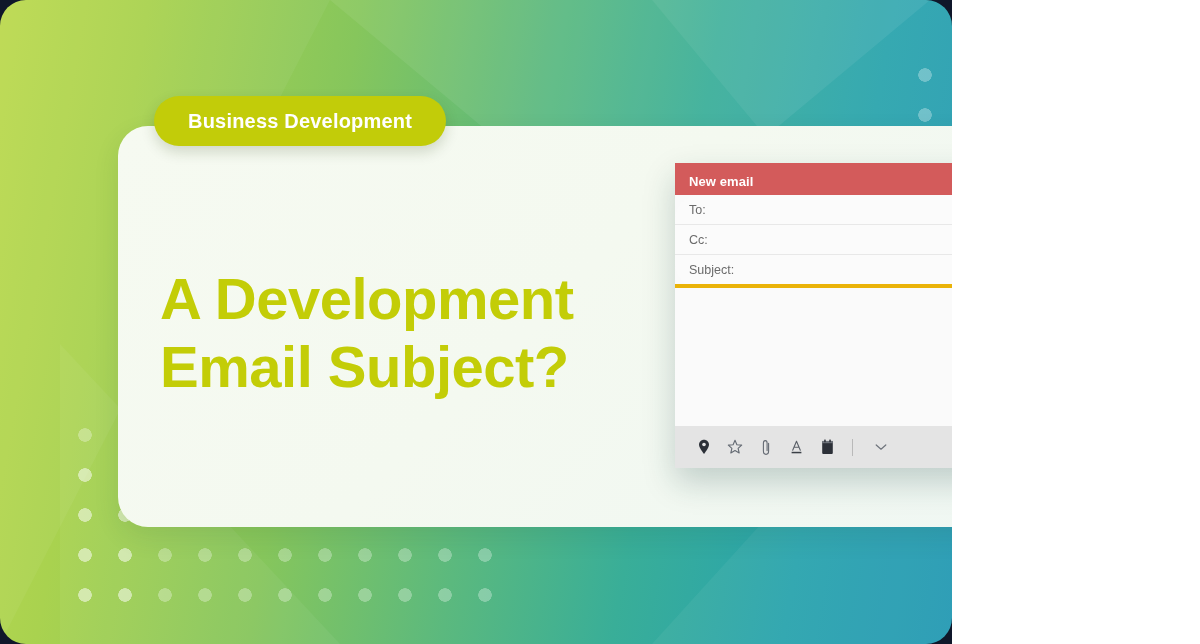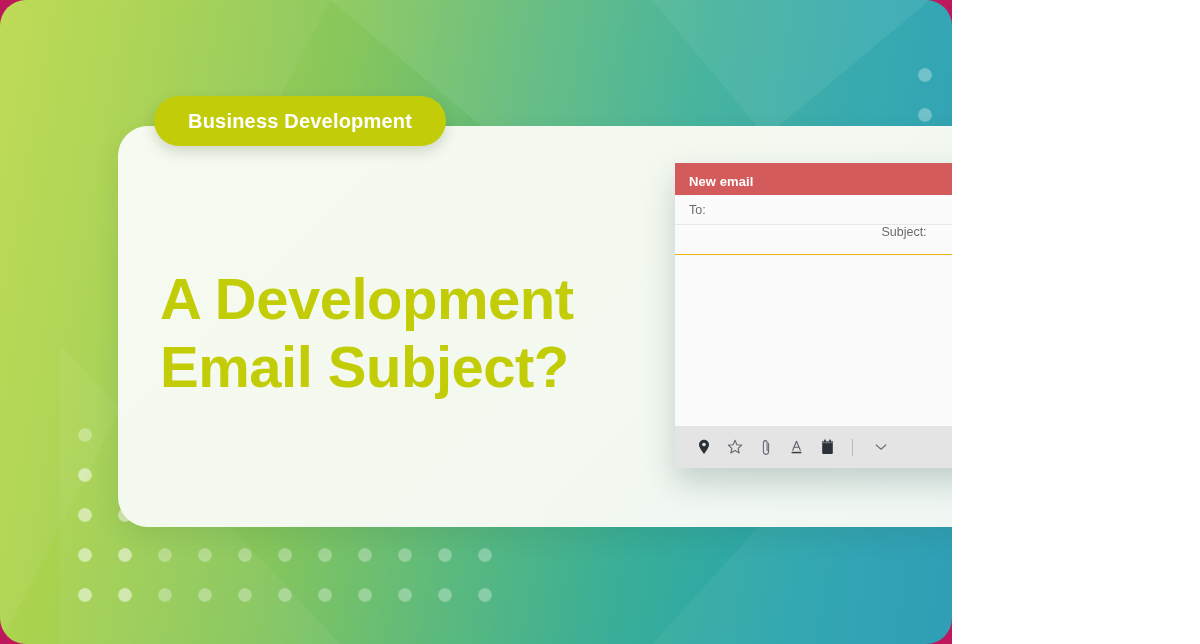--- a/index.html
+++ b/index.html
@@ -9,21 +9,21 @@
   }
   body {
     font-family: "Liberation Sans", sans-serif;
   }
 
   .stage {
     position: relative;
     width: 952px;
     height: 644px;
     overflow: hidden;
-    background: #be185d;
+    background: #0f172a;
   }
 
   
   .bg {
     position: absolute;
     inset: 0;
     border-radius: 26px;
     overflow: hidden;
     background: linear-gradient(100deg,
         #bcd94f 0%,
@@ -211,21 +211,21 @@
 
   .ew-fields { flex: 0 0 auto; background: #fbfbfb; border-radius: 25px; }
   .ew-row {
     height: 29px;
     display: flex;
     align-items: center;
     padding: 0 14px;
     border-bottom: 1px solid #e8e8e8;
     position: relative;
   }
-  .ew-row:last-child { border-bottom: 1px solid #eab308; flex-direction: column; }
+  .ew-row:last-child { border-bottom: 4px solid #eab308; }
   .ew-label {
     font-size: 12.5px;
     color: #6b6b6b;
   }
   .ew-input {
     flex: 1;
     height: 100%;
   }
   .ew-clip {
     position: absolute;
@@ -318,20 +318,24 @@
       </div>
     </div>
 
     <div class="ew-fields">
 
       <div class="ew-row">
         <span class="ew-label">To:</span>
         <span class="ew-input"></span>
       </div>
 
+      <div class="ew-row">
+        <span class="ew-label">Cc:</span>
+        <span class="ew-input"></span>
+      </div>
 
       <div class="ew-row">
         <span class="ew-label">Subject:</span>
         <span class="ew-input"></span>
         <span class="ew-clip">
           <svg width="16" height="13" viewBox="0 0 16 13" aria-hidden="true">
             <path d="M13.2 5.1 L5.6 5.1 C3.6 5.1 2.2 6.1 2.2 7.5 C2.2 8.9 3.6 9.9 5.6 9.9 L12.4 9.9 C13.9 9.9 14.9 9.2 14.9 8.2 C14.9 7.2 13.9 6.5 12.4 6.5 L6.4 6.5" fill="none" stroke="#8a8a8a" stroke-width="1.1" stroke-linecap="round"></path>
           </svg>
         </span>
       </div>

